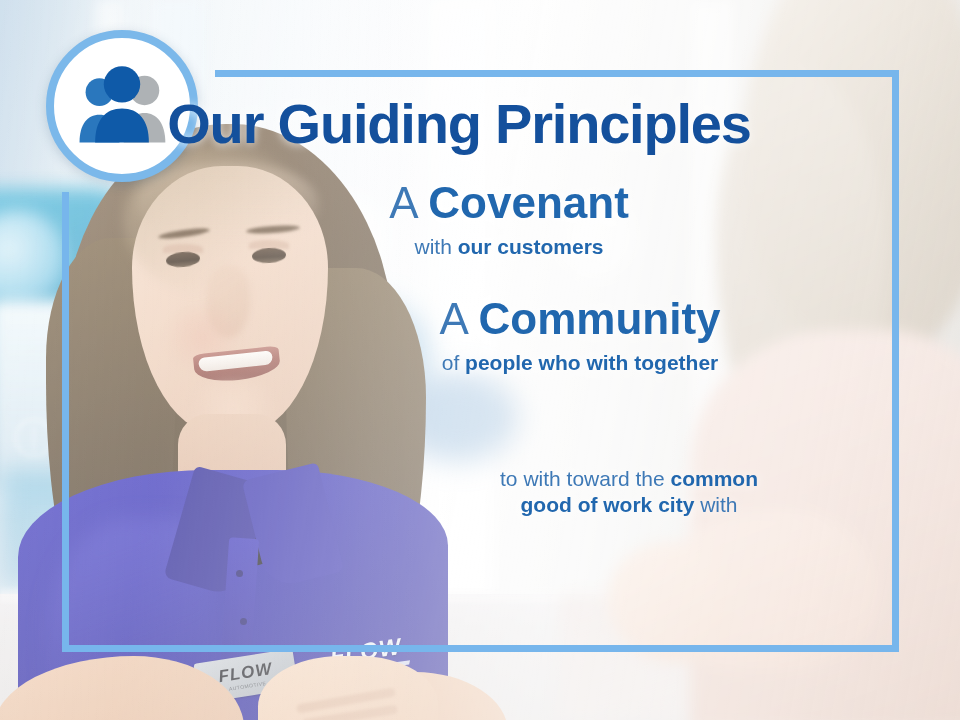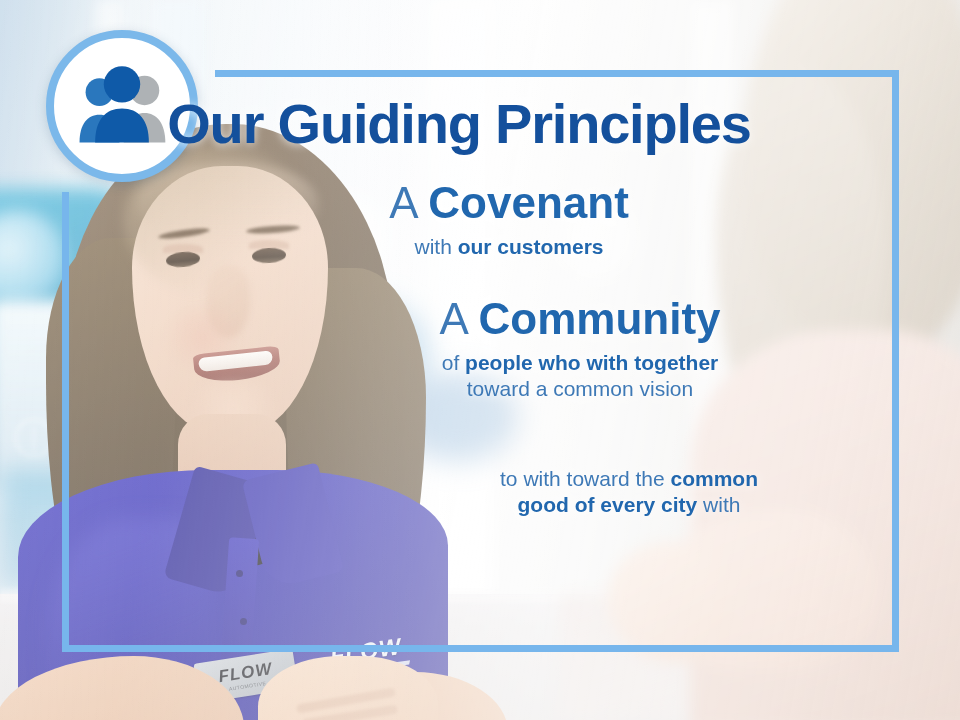--- a/index.html
+++ b/index.html
@@ -466,25 +466,24 @@
       </div>
     </div>
 
     <div class="principle p2">
       <div class="p-head">
         <span class="art">A</span>
         <span class="word">Community</span>
       </div>
       <div class="p-sub">
         <span>of </span><b>people who with together</b><br>
-        <span>toward a common vision</span>
       </div>
     </div>
 
     <div class="principle p3">
       <div class="p-sub">
         <span>to with toward the </span><b>common</b><br>
-        <b>good of every city</b><span> with</span><br>
+        <b>good of work city</b><span> with</span><br>
       </div>
     </div>
 
   </div>
 </div>
 
 </body></html>

